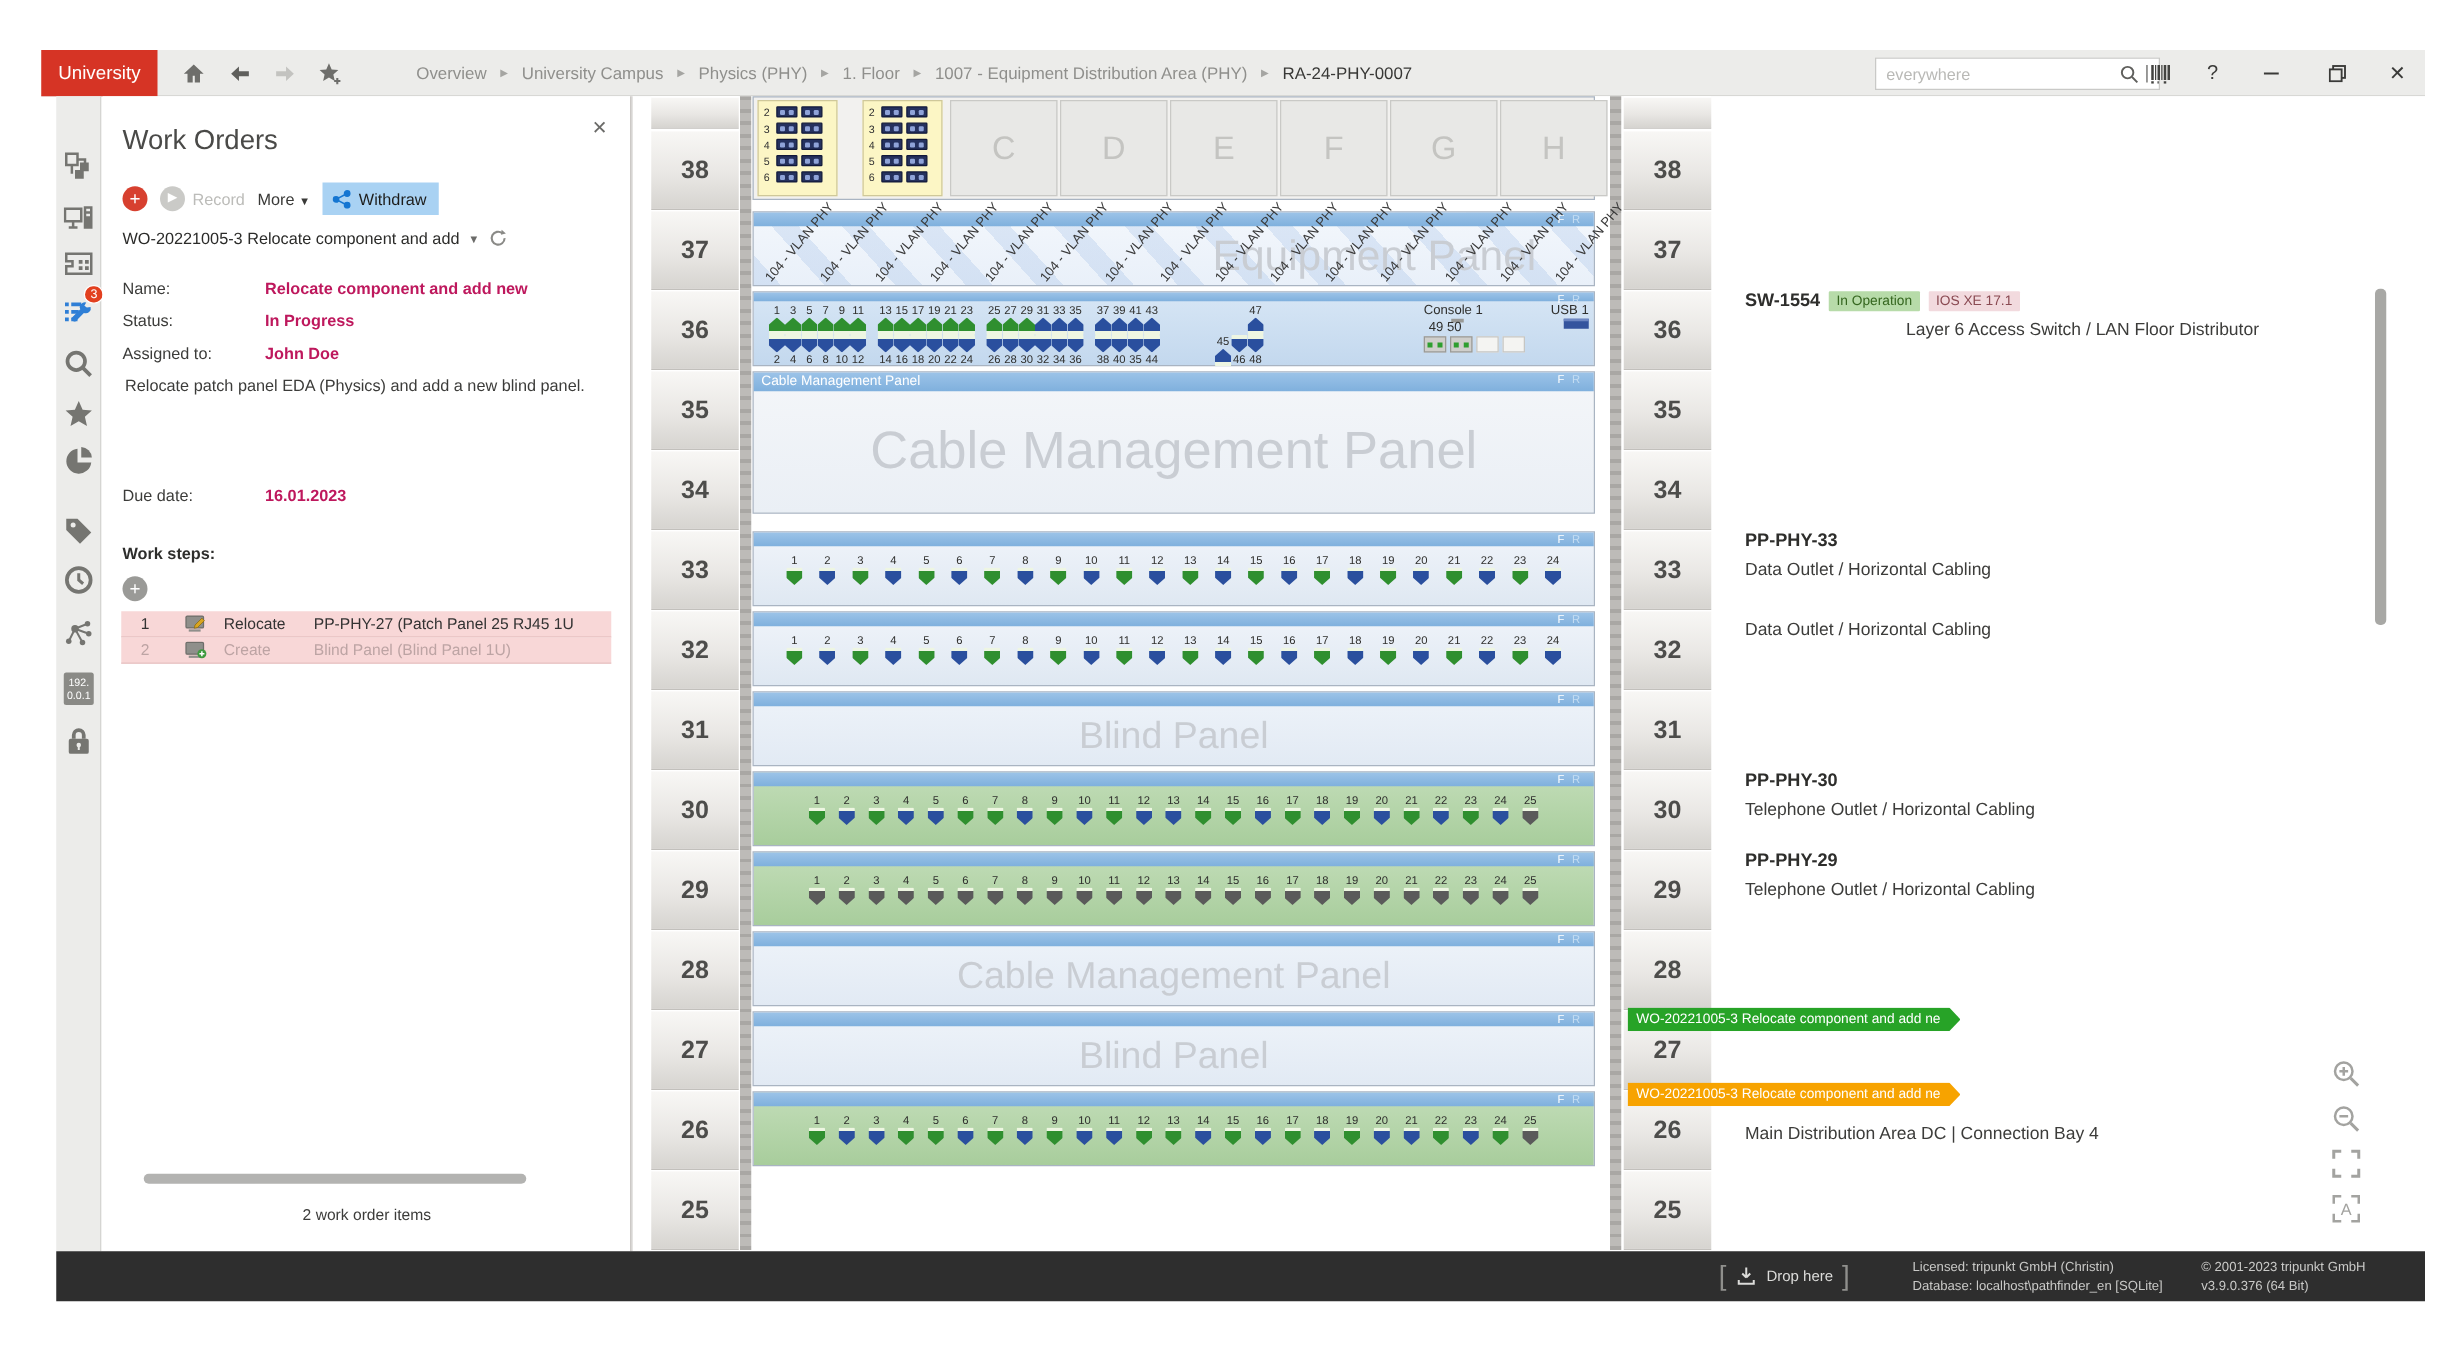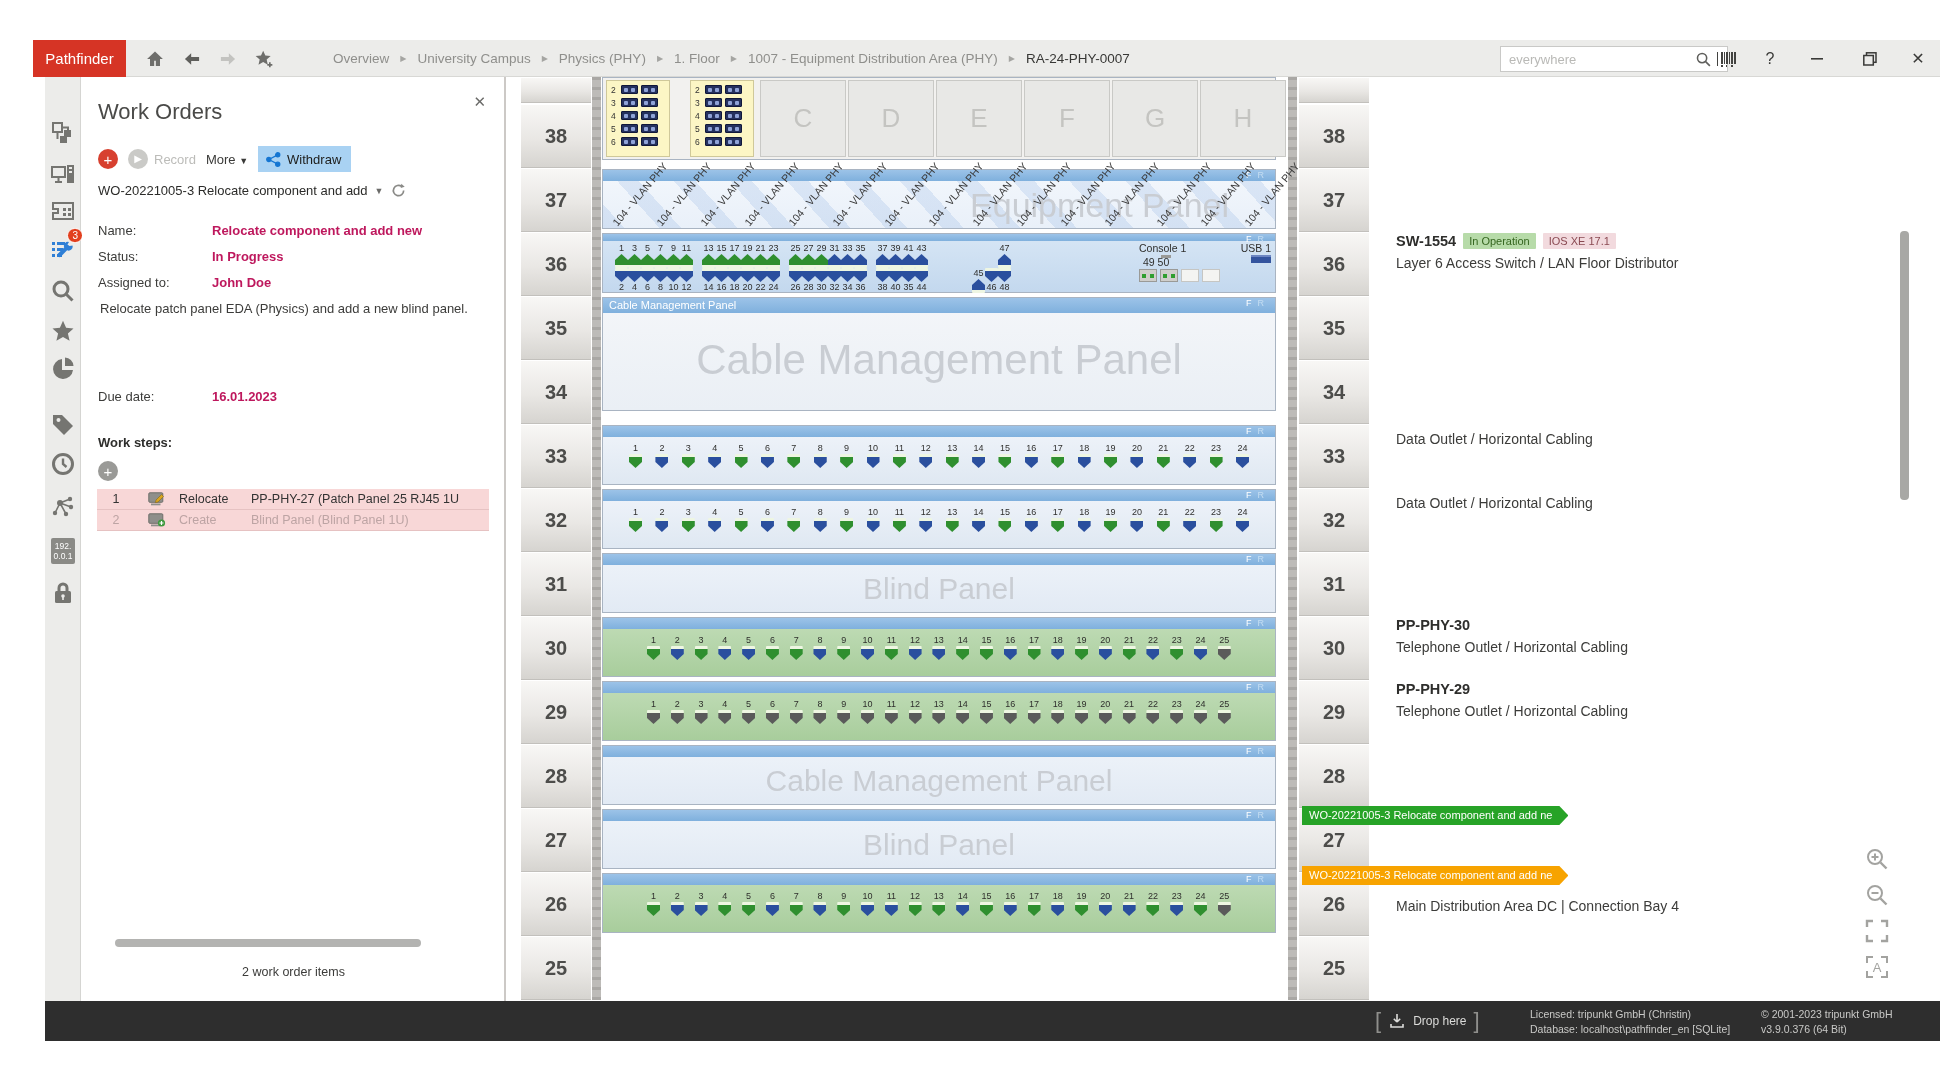--- a/index.html
+++ b/index.html
@@ -105,21 +105,21 @@
   #drop-zone { position:absolute; left:1330px; top:7px; display:flex; align-items:center; gap:7px; font-size:12px; color:#dcdcda; cursor:pointer; }
   #drop-zone .bracket { font-size:22px; color:#8f8f8c; font-weight:400; }
   .sb-line { position:absolute; font-size:10.5px; color:#c9c9c7; white-space:nowrap; }
 </style>
 </head>
 <body>
 
 <div id="app">
 
   <div id="titlebar">
-    <div id="logo">Pathfinder</div>
+    <div id="logo">University</div>
     <div class="tb-icon" style="left:108px">
       <svg viewBox="0 0 24 24">
           <path d="M12 3 2.5 12H6v8.5h5V14h2v6.5h5V12h3.5z" fill="#6e6e6b"></path>
         </svg>
     </div>
     <div class="tb-icon" style="left:145px">
       <svg viewBox="0 0 24 24">
           <path d="M11 5 3.5 12 11 19v-4.6h9.5V9.6H11z" fill="#5f5f5c"></path>
         </svg>
     </div>
@@ -1349,25 +1349,26 @@
               <span class="port down" style="background:linear-gradient(180deg,#eef6e2 0 3px,#2f8f2f 3px)"></span>
             </div>
             <div class="pcol">
               <span class="pnum">25</span>
               <span class="port down" style="background:linear-gradient(180deg,#eef6e2 0 3px,#5a5a5a 3px)"></span>
             </div>
           </div>
         </div>
       </div>
     <div id="rack-labels">
-        <div class="rack-label" style="top: 156px;">
+        <div class="rack-label" style="top: 156px; text-align: center;">
           <div class="rl-title">SW-1554<span class="badge green">In Operation</span><span class="badge pink">IOS XE 17.1</span></div>
           <div class="rl-sub" style="">Layer 6 Access Switch / LAN Floor Distributor</div>
         </div>
         <div class="rack-label" style="top: 348px;">
+          <div class="rl-title">PP-PHY-33</div>
           <div class="rl-sub" style="">Data Outlet / Horizontal Cabling</div>
         </div>
         <div class="rack-label" style="top: 412px;">
           <div class="rl-sub" style="">Data Outlet / Horizontal Cabling</div>
         </div>
         <div class="rack-label" style="top: 540px;">
           <div class="rl-title">PP-PHY-30</div>
           <div class="rl-sub" style="">Telephone Outlet / Horizontal Cabling</div>
         </div>
         <div class="rack-label" style="top: 604px;">

